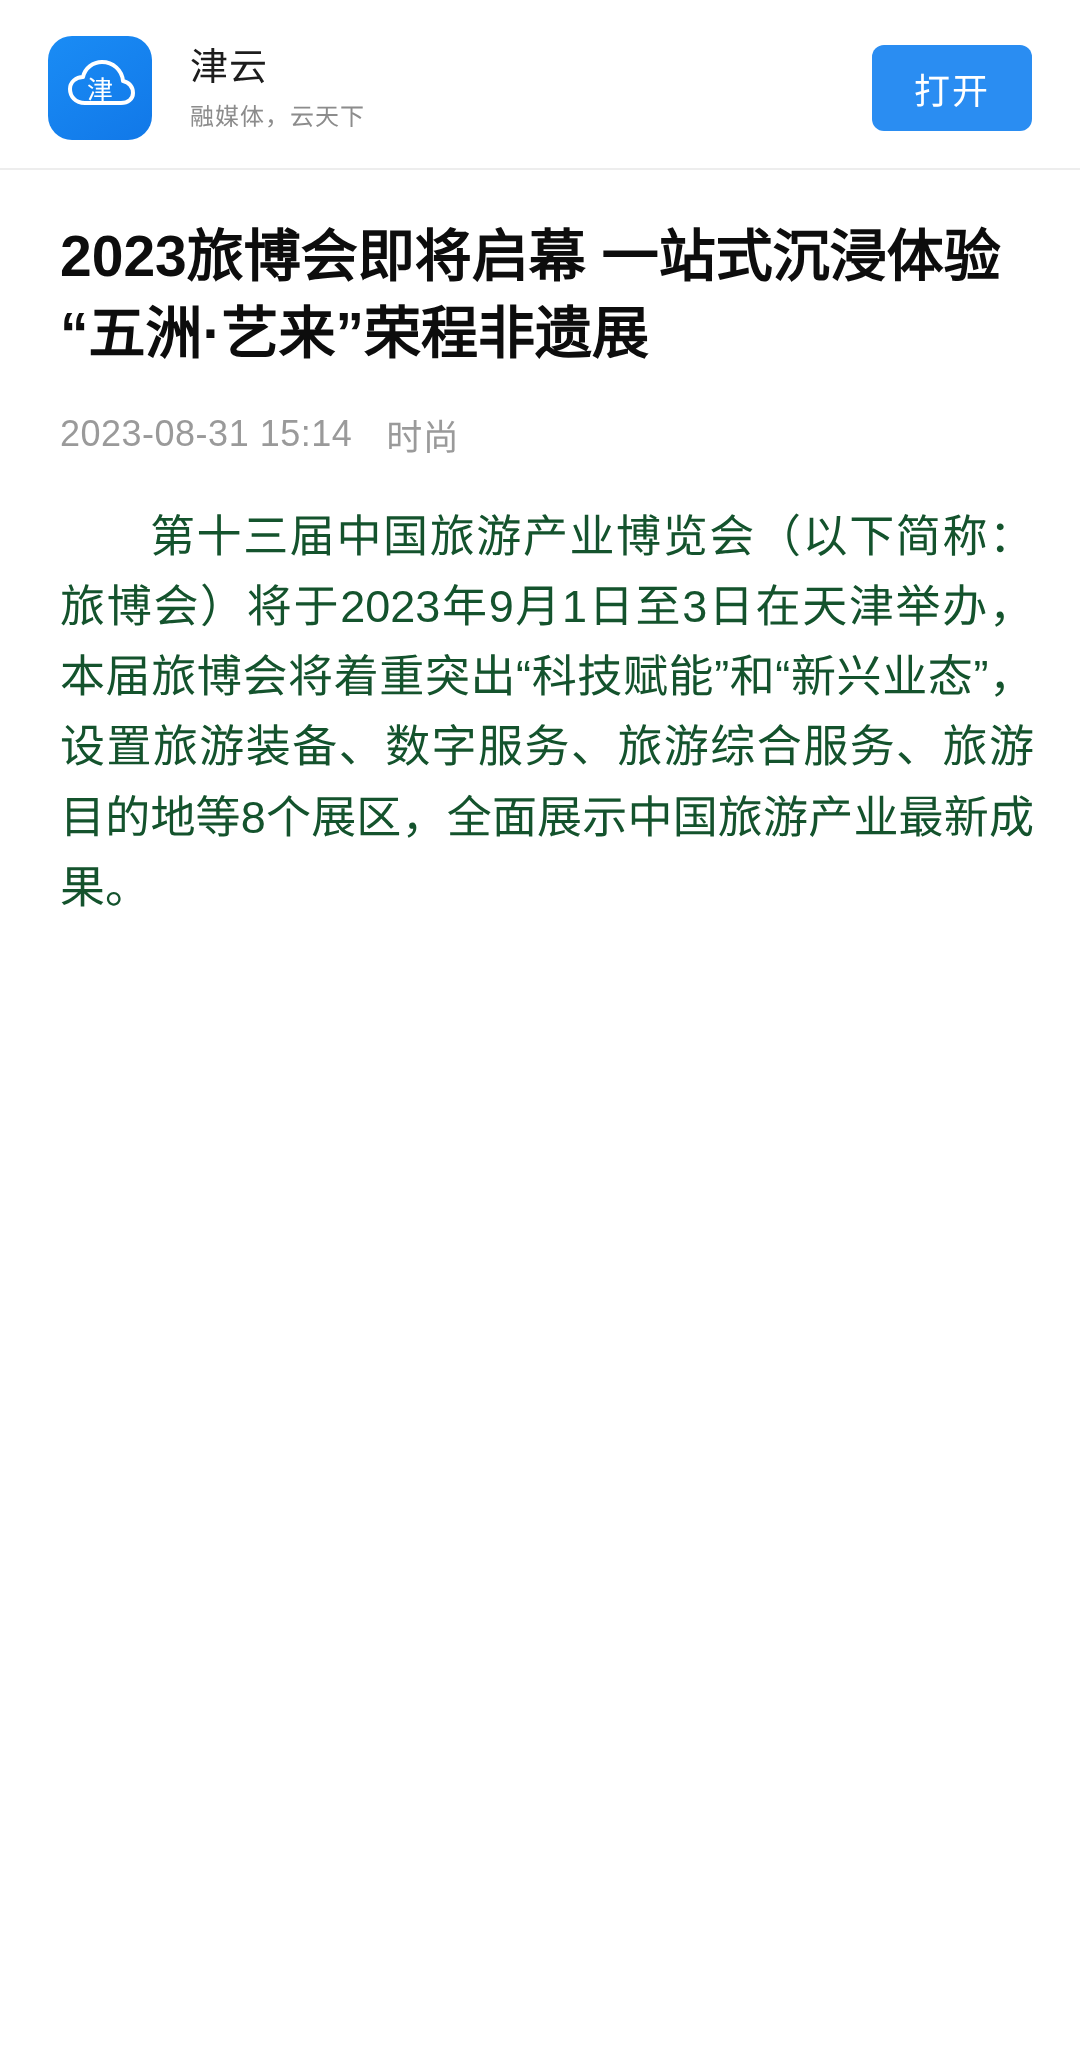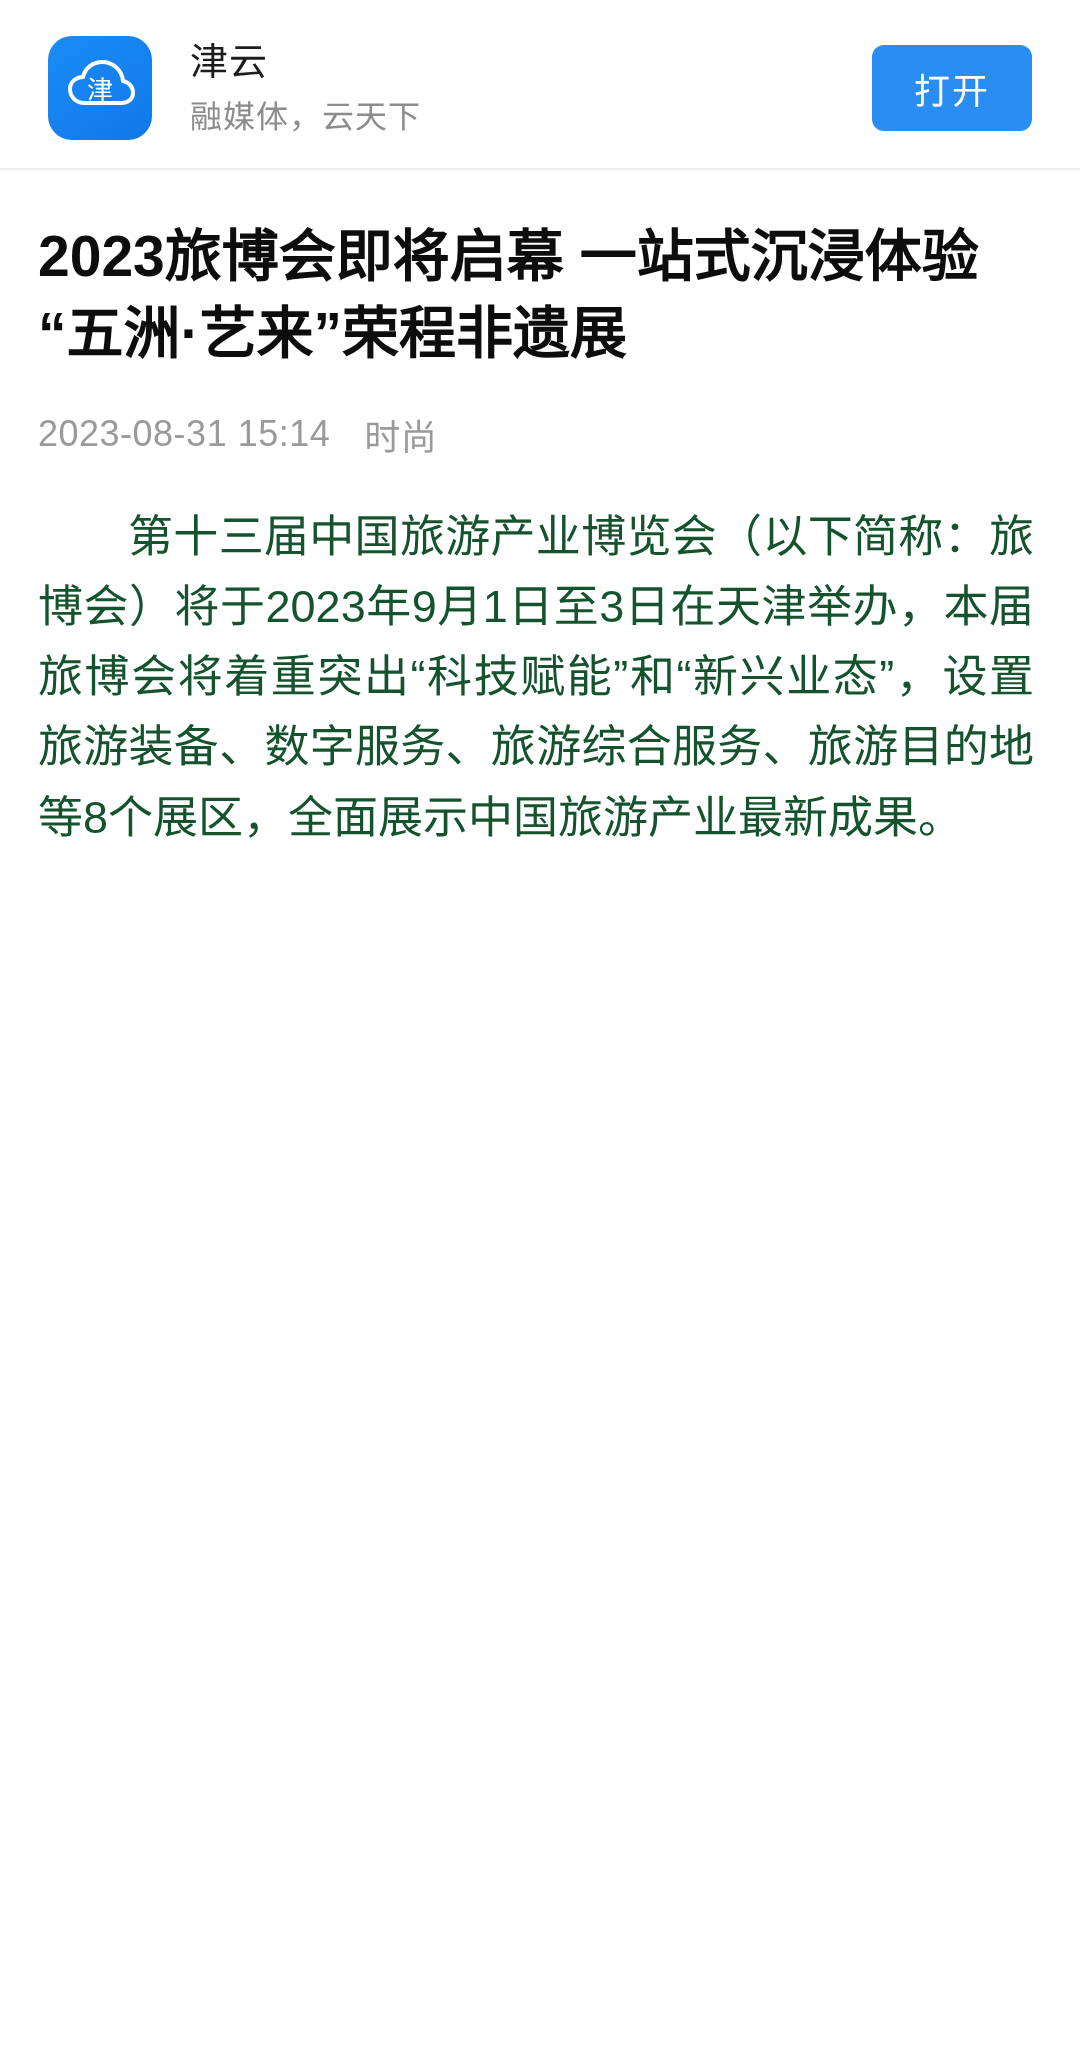--- a/index.html
+++ b/index.html
@@ -52,21 +52,21 @@
   }
   .app-name {
     font-size: 38px;
     line-height: 1.25;
     color: #1d1d1d;
     font-weight: 400;
     letter-spacing: 1px;
   }
   .app-slogan {
     margin-top: 10px;
-    font-size: 32px;
+    font-size: 24px;
     line-height: 1.25;
     color: #8c8c8c;
     font-weight: 400;
     letter-spacing: 1px;
   }
   .open-button {
     flex: 0 0 auto;
     width: 160px;
     height: 86px;
     border: none;
@@ -78,21 +78,21 @@
     letter-spacing: 2px;
     cursor: pointer;
     display: flex;
     align-items: center;
     justify-content: center;
     padding: 0;
   }
 
   
   .article {
-    padding: 48px 46px 0 38px;
+    padding: 48px 46px 0 60px;
     box-sizing: border-box;
   }
   .article-title {
     font-size: 57px;
     line-height: 1.35;
     font-weight: bold;
     color: #0d0d0d;
     letter-spacing: 0px;
     margin: 0;
     word-break: break-word;

